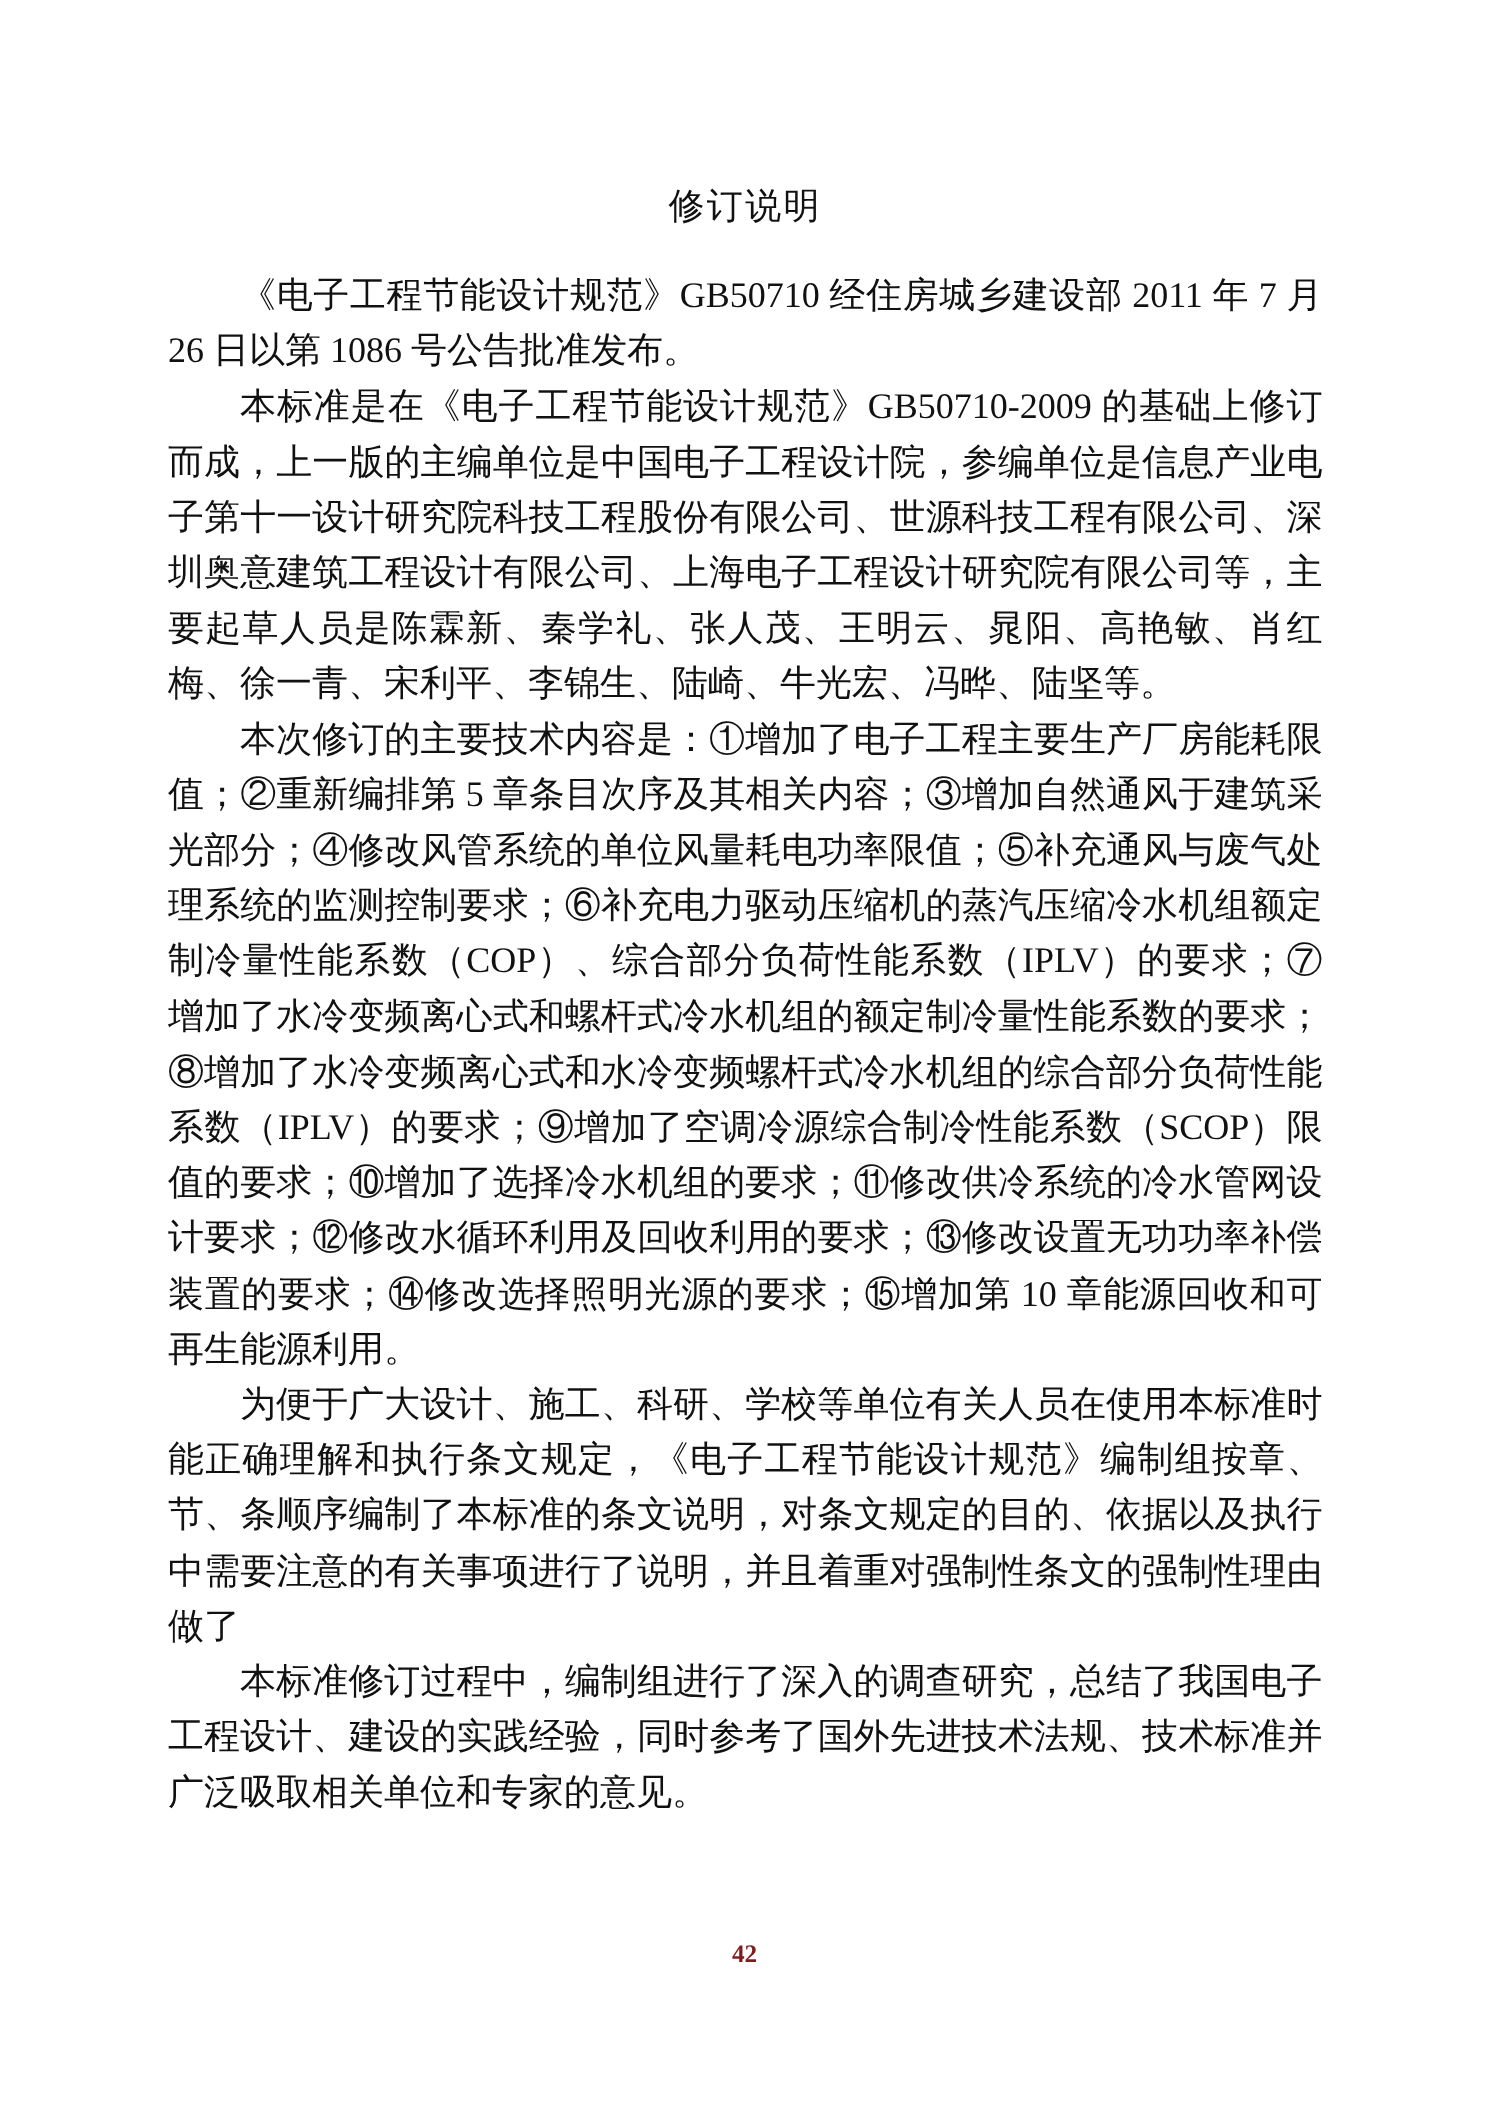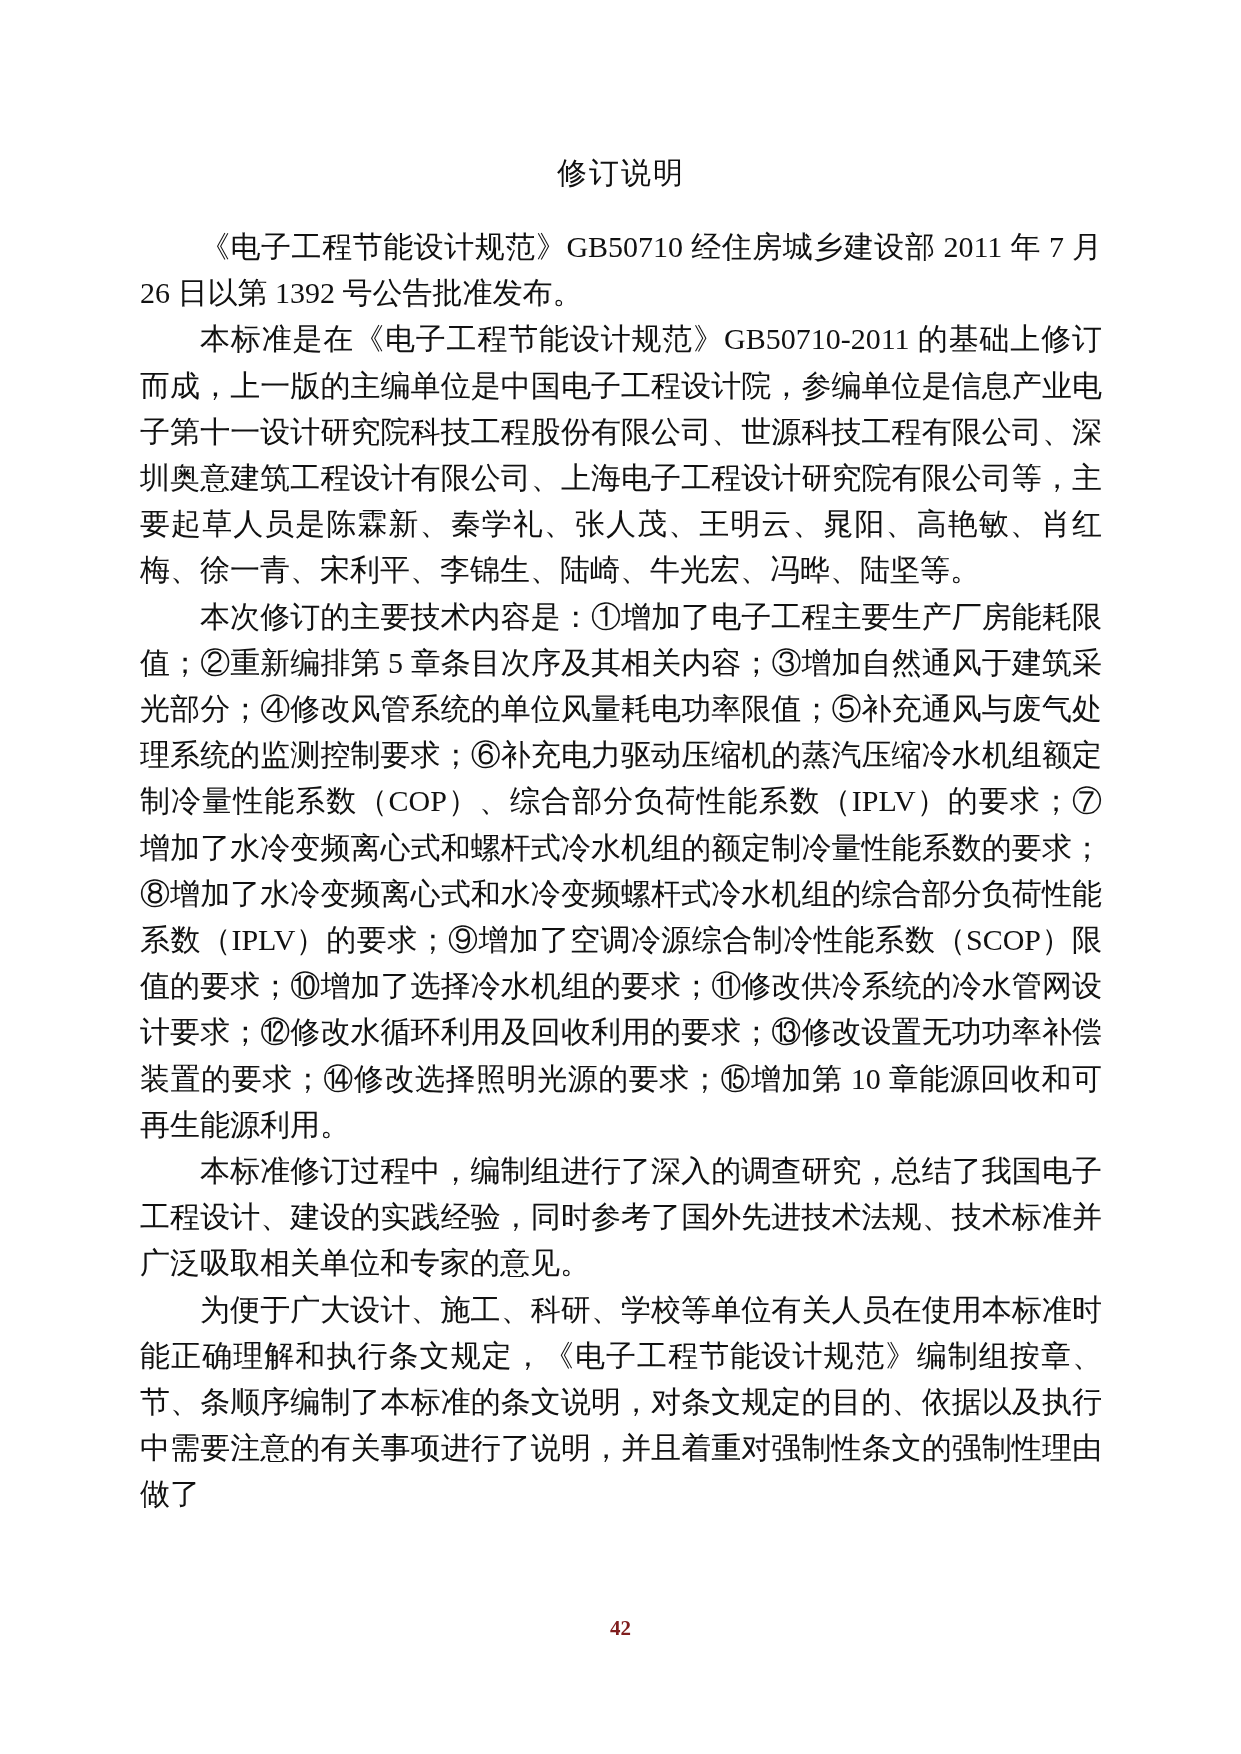--- a/index.html
+++ b/index.html
@@ -50,21 +50,21 @@
     color: #7f1d1d;
   }
 </style>
 </head>
 <body>
 
 <div class="page">
   <div class="content">
     <h1 class="doc-title">修订说明</h1>
     <div class="body-text">
-        <p class="para">《电子工程节能设计规范》GB50710 经住房城乡建设部 2011 年 7 月 26 日以第 1392 号公告批准发布。</p>
-        <p class="para">本标准是在《电子工程节能设计规范》GB50710-2011 的基础上修订而成，上一版的主编单位是中国电子工程设计院，参编单位是信息产业电子第十一设计研究院科技工程股份有限公司、世源科技工程有限公司、深圳奥意建筑工程设计有限公司、上海电子工程设计研究院有限公司等，主要起草人员是陈霖新、秦学礼、张人茂、王明云、晁阳、高艳敏、肖红梅、徐一青、宋利平、李锦生、陆崎、牛光宏、冯晔、陆坚等。</p>
+        <p class="para">《电子工程节能设计规范》GB50710 经住房城乡建设部 2011 年 7 月 26 日以第 1086 号公告批准发布。</p>
+        <p class="para">本标准是在《电子工程节能设计规范》GB50710-2009 的基础上修订而成，上一版的主编单位是中国电子工程设计院，参编单位是信息产业电子第十一设计研究院科技工程股份有限公司、世源科技工程有限公司、深圳奥意建筑工程设计有限公司、上海电子工程设计研究院有限公司等，主要起草人员是陈霖新、秦学礼、张人茂、王明云、晁阳、高艳敏、肖红梅、徐一青、宋利平、李锦生、陆崎、牛光宏、冯晔、陆坚等。</p>
         <p class="para">本次修订的主要技术内容是：①增加了电子工程主要生产厂房能耗限值；②重新编排第 5 章条目次序及其相关内容；③增加自然通风于建筑采光部分；④修改风管系统的单位风量耗电功率限值；⑤补充通风与废气处理系统的监测控制要求；⑥补充电力驱动压缩机的蒸汽压缩冷水机组额定制冷量性能系数（COP）、综合部分负荷性能系数（IPLV）的要求；⑦增加了水冷变频离心式和螺杆式冷水机组的额定制冷量性能系数的要求；⑧增加了水冷变频离心式和水冷变频螺杆式冷水机组的综合部分负荷性能系数（IPLV）的要求；⑨增加了空调冷源综合制冷性能系数（SCOP）限值的要求；⑩增加了选择冷水机组的要求；⑪修改供冷系统的冷水管网设计要求；⑫修改水循环利用及回收利用的要求；⑬修改设置无功功率补偿装置的要求；⑭修改选择照明光源的要求；⑮增加第 10 章能源回收和可再生能源利用。</p>
+        <p class="para">为便于广大设计、施工、科研、学校等单位有关人员在使用本标准时能正确理解和执行条文规定，《电子工程节能设计规范》编制组按章、节、条顺序编制了本标准的条文说明，对条文规定的目的、依据以及执行中需要注意的有关事项进行了说明，并且着重对强制性条文的强制性理由做了</p>
         <p class="para">本标准修订过程中，编制组进行了深入的调查研究，总结了我国电子工程设计、建设的实践经验，同时参考了国外先进技术法规、技术标准并广泛吸取相关单位和专家的意见。</p>
-        <p class="para">为便于广大设计、施工、科研、学校等单位有关人员在使用本标准时能正确理解和执行条文规定，《电子工程节能设计规范》编制组按章、节、条顺序编制了本标准的条文说明，对条文规定的目的、依据以及执行中需要注意的有关事项进行了说明，并且着重对强制性条文的强制性理由做了</p>
       </div>
   </div>
   <div class="page-number">42</div>
 </div>
 
 </body></html>

